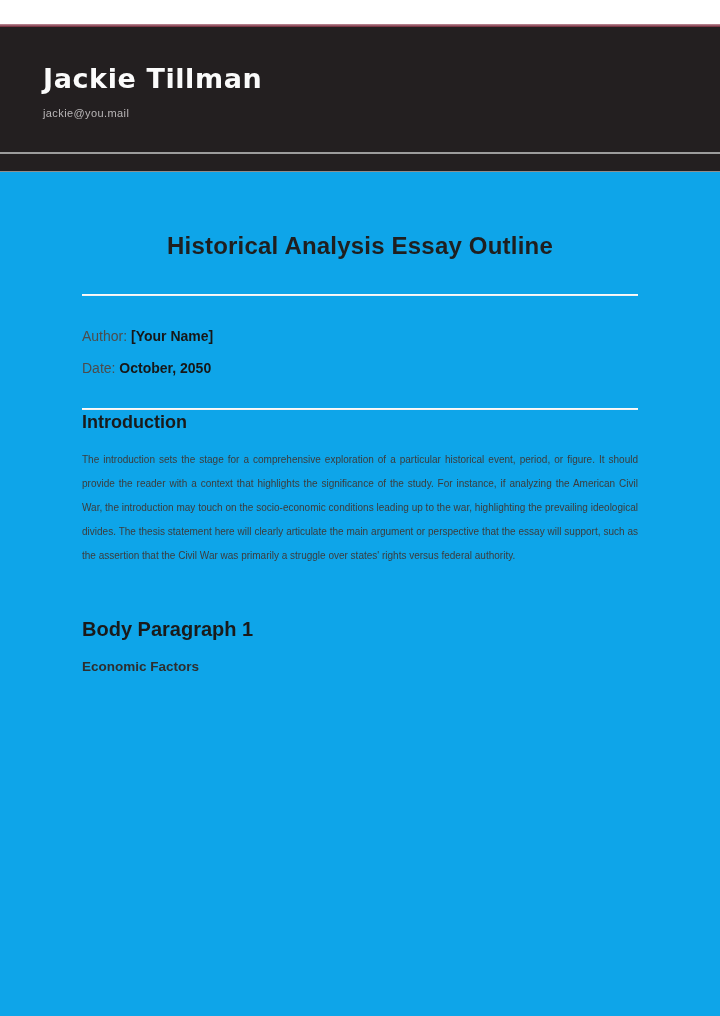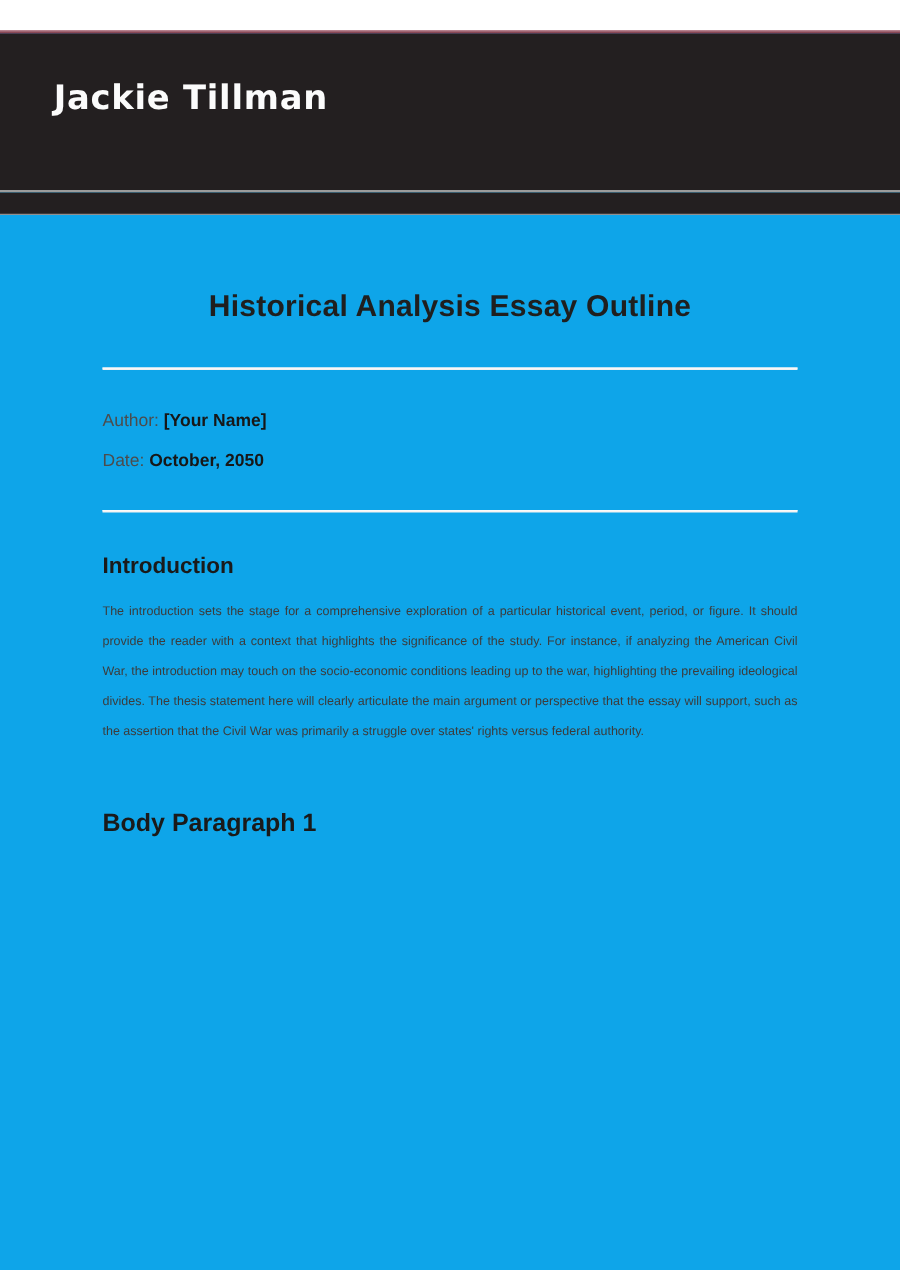--- a/index.html
+++ b/index.html
@@ -81,21 +81,20 @@
   }
   .meta-row + .meta-row { margin-top: 12px; }
   .meta-value {
     font-weight: 700;
     color: #171717;
     text-align: center;
   }
   .divider-2 { margin-top: 30px; }
 
   .section-heading {
-    margin-top: 30px;
     font-size: 18px;
     font-weight: 700;
     color: #1a1a1a;
     line-height: 24px;
   }
   .section-body {
     margin-top: 14px;
     font-size: 10px;
     line-height: 24px;
     color: #3c3c3c;
@@ -119,20 +118,21 @@
 </head>
 <body>
 
 <div class="page">
 
   <div class="top-white"></div>
   <div class="accent-line"></div>
 
   <div class="header">
     <div class="header-name">Jackie Tillman</div>
+    <div class="header-email">jackie@you.mail</div>
   </div>
   <div class="header-divider"></div>
   <div class="header-band"></div>
 
   <div class="doc">
 
     <h1 class="doc-title">Historical Analysis Essay Outline</h1>
 
     <div class="divider"></div>
 
@@ -148,15 +148,16 @@
     </div>
 
     <div class="divider divider-2"></div>
 
     <h2 class="section-heading">Introduction</h2>
 
     <p class="section-body">The introduction sets the stage for a comprehensive exploration of a particular historical event, period, or figure. It should provide the reader with a context that highlights the significance of the study. For instance, if analyzing the American Civil War, the introduction may touch on the socio-economic conditions leading up to the war, highlighting the prevailing ideological divides. The thesis statement here will clearly articulate the main argument or perspective that the essay will support, such as the assertion that the Civil War was primarily a struggle over states' rights versus federal authority.</p>
 
     <h2 class="section-heading-2">Body Paragraph 1</h2>
 
+    <div class="section-subheading">Economic Factors</div>
 
   </div>
 </div>
 
 </body></html>

